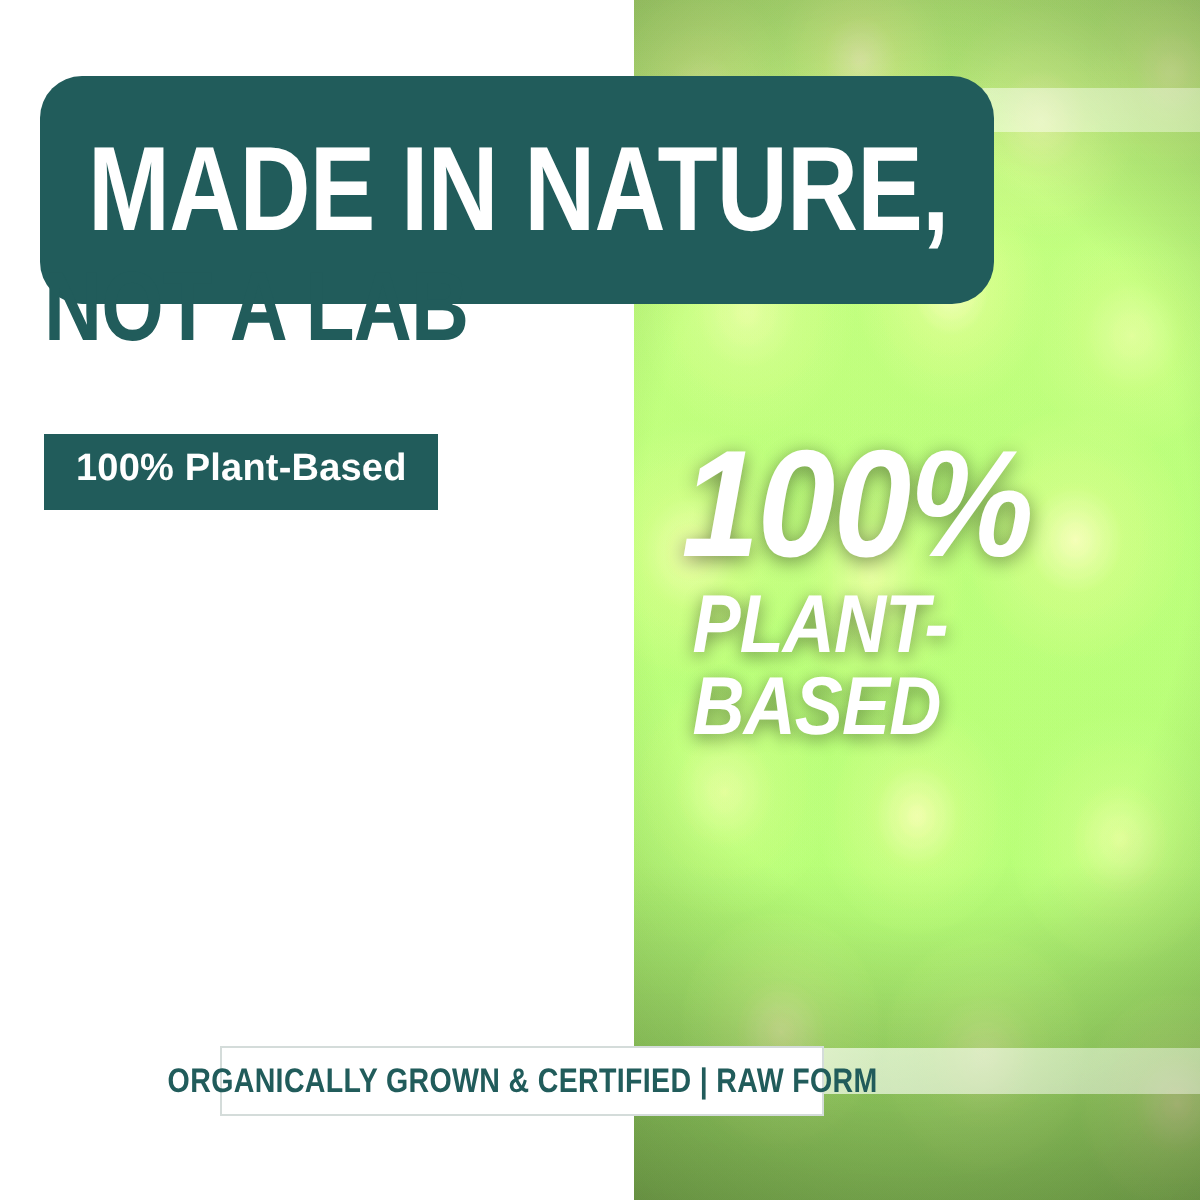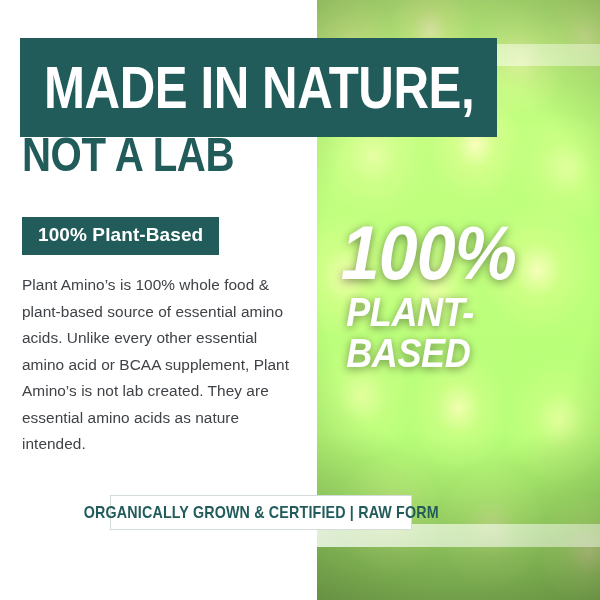--- a/index.html
+++ b/index.html
@@ -72,23 +72,23 @@
     font-weight:700;font-style:italic;
     font-size:41px;line-height:1;
     letter-spacing:-.5px;
     transform:scaleX(.88);
     margin-top:4px;
     text-shadow:0 2px 9px rgba(0,0,0,.45);
   }
 
   
   .banner{
-    position:absolute;left:20px;top:38px;width:477px;height:99px;
+    position:absolute;left:20px;top:38px;width:477px;height:114px;
     background:#215c5b;
-    display:flex;align-items:center;
+    display:flex;align-items:center;border-radius:21px;
   }
   .banner-text{
     color:#ffffff;
     font-family:"Liberation Sans", sans-serif;
     font-weight:700;
     font-size:60px;line-height:1;
     letter-spacing:-.5px;
     transform:scaleX(.82);
     transform-origin:left center;
     margin-left:24px;
@@ -135,21 +135,21 @@
   }
 
   
   .seal{
     position:absolute;left:22px;top:505px;width:84px;height:66px;
   }
   .seal svg{display:block;}
 
   
   .certbar{
-    position:absolute;left:110px;top:495px;width:302px;height:35px;
+    position:absolute;left:110px;top:523px;width:302px;height:35px;
     background:#ffffff;
     border:1px solid #d4dcda;
     display:flex;align-items:center;justify-content:center;
     box-sizing:border-box;
   }
   .certbar-text{
     color:#215c5b;
     font-family:"Liberation Sans", sans-serif;
     font-weight:700;
     font-size:17px;
@@ -177,20 +177,19 @@
   <div class="banner">
     <span class="banner-text">MADE IN NATURE,</span>
   </div>
 
   <div class="headline2">NOT A LAB</div>
 
   <div class="badge">
     <span class="badge-text">100% Plant-Based</span>
   </div>
 
-  <div class="body-copy">Plant Amino’s is 100% whole food &amp; plant-based source of essential amino acids. Unlike every other essential amino acid or BCAA supplement, Plant Amino’s is not lab created. They are essential amino acids as nature intended.</div>
 
 
   <div class="certbar">
     <span class="certbar-text">ORGANICALLY GROWN &amp; CERTIFIED  |  RAW FORM</span>
   </div>
 
 </div>
 
 </body></html>

